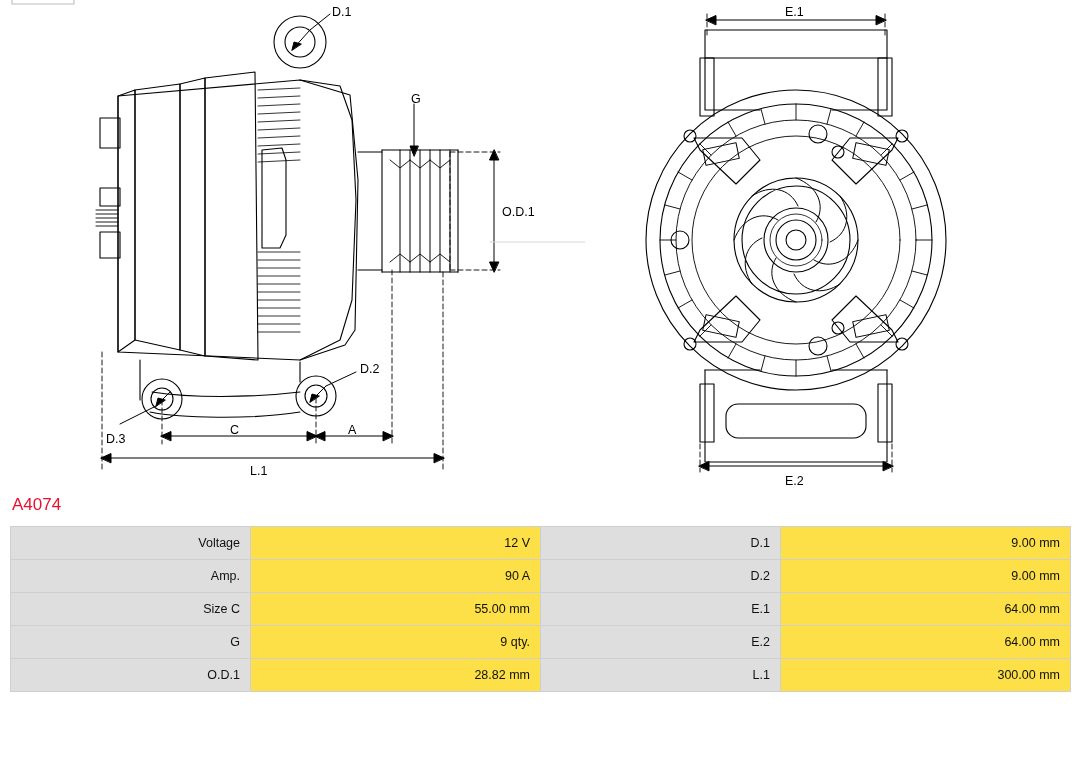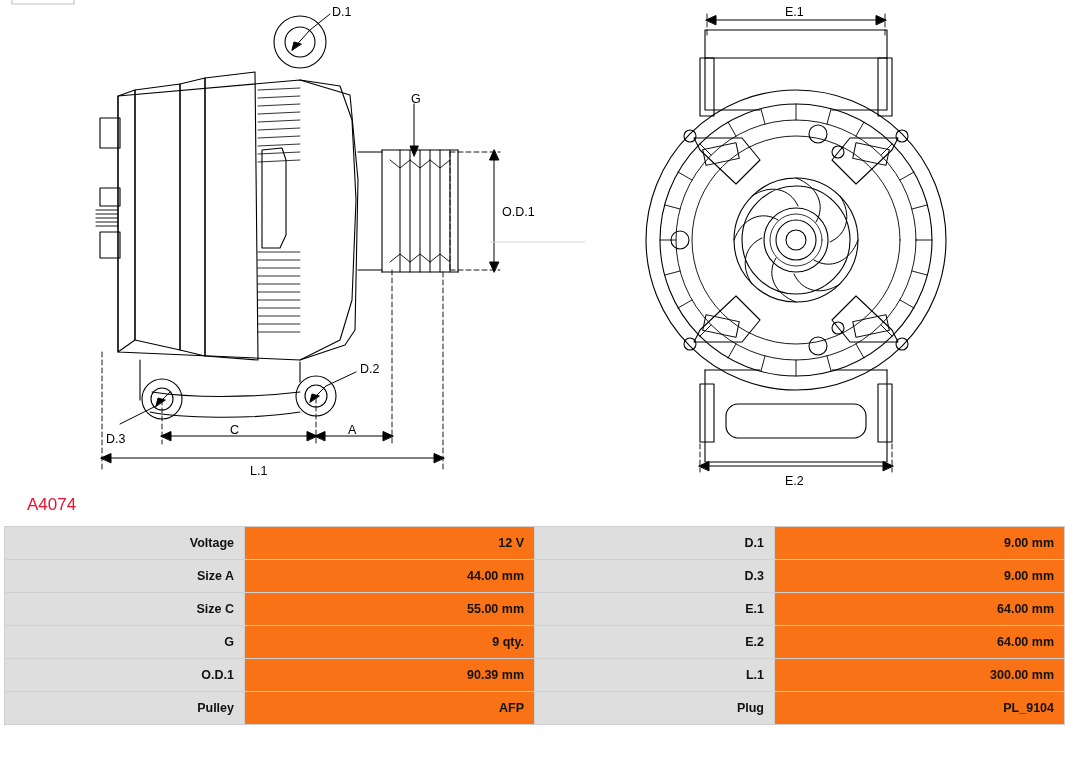--- a/index.html
+++ b/index.html
@@ -29,45 +29,43 @@
     color: #000;
     white-space: nowrap;
   }
   #part-number {
     position: absolute;
     left: 12px;
     top: 495px;
     font-size: 17px;
     color: #e8112d;
     font-family: "Liberation Sans", sans-serif;
-    margin-left: 15px;
   }
   table.specs {
     position: absolute;
-    left: 4px;
+    left: 10px;
     top: 526px;
     width: 1060px;
     border-collapse: collapse;
     table-layout: fixed;
-    font-weight: bold;
   }
   table.specs td {
     height: 33px;
     border: 1px solid #cfcfcf;
     font-size: 12.5px;
     padding: 0 10px;
     color: #111;
   }
   td.key {
     background: #dedede;
     text-align: right;
     width: 240px;
   }
   td.val {
-    background: #f97316;
+    background: #fde047;
     text-align: right;
     width: 290px;
   }
 </style>
 </head>
 <body>
 
 <div id="page">
 
   <div class="drawing">
@@ -367,45 +365,39 @@
 
   <table class="specs">
     <tbody>
       <tr>
         <td class="key">Voltage</td>
         <td class="val">12 V</td>
         <td class="key">D.1</td>
         <td class="val">9.00 mm</td>
       </tr>
       <tr>
-        <td class="key">Size A</td>
-        <td class="val">44.00 mm</td>
-        <td class="key">D.3</td>
+        <td class="key">Amp.</td>
+        <td class="val">90 A</td>
+        <td class="key">D.2</td>
         <td class="val">9.00 mm</td>
       </tr>
       <tr>
         <td class="key">Size C</td>
         <td class="val">55.00 mm</td>
         <td class="key">E.1</td>
         <td class="val">64.00 mm</td>
       </tr>
       <tr>
         <td class="key">G</td>
         <td class="val">9 qty.</td>
         <td class="key">E.2</td>
         <td class="val">64.00 mm</td>
       </tr>
       <tr>
         <td class="key">O.D.1</td>
-        <td class="val">90.39 mm</td>
+        <td class="val">28.82 mm</td>
         <td class="key">L.1</td>
         <td class="val">300.00 mm</td>
       </tr>
-      <tr>
-        <td class="key">Pulley</td>
-        <td class="val">AFP</td>
-        <td class="key">Plug</td>
-        <td class="val">PL_9104</td>
-      </tr>
     </tbody>
   </table>
 
 </div>
 
 </body></html>

